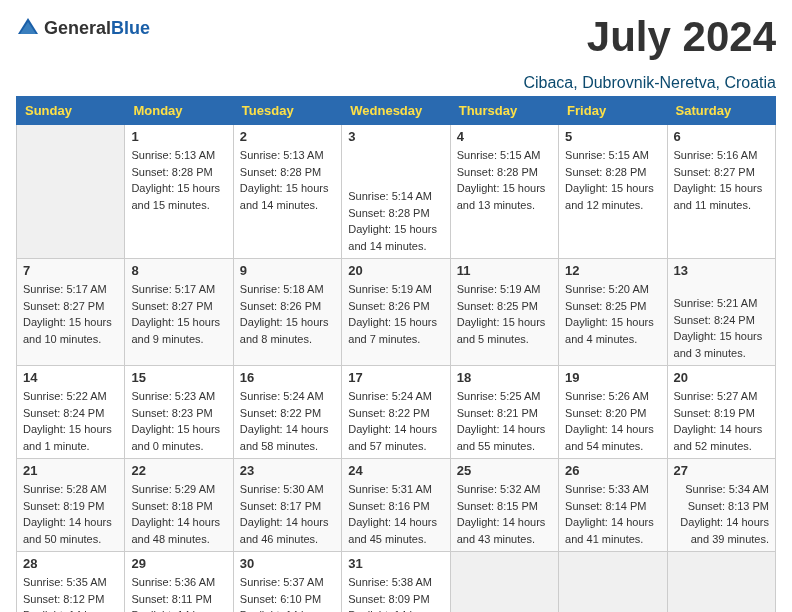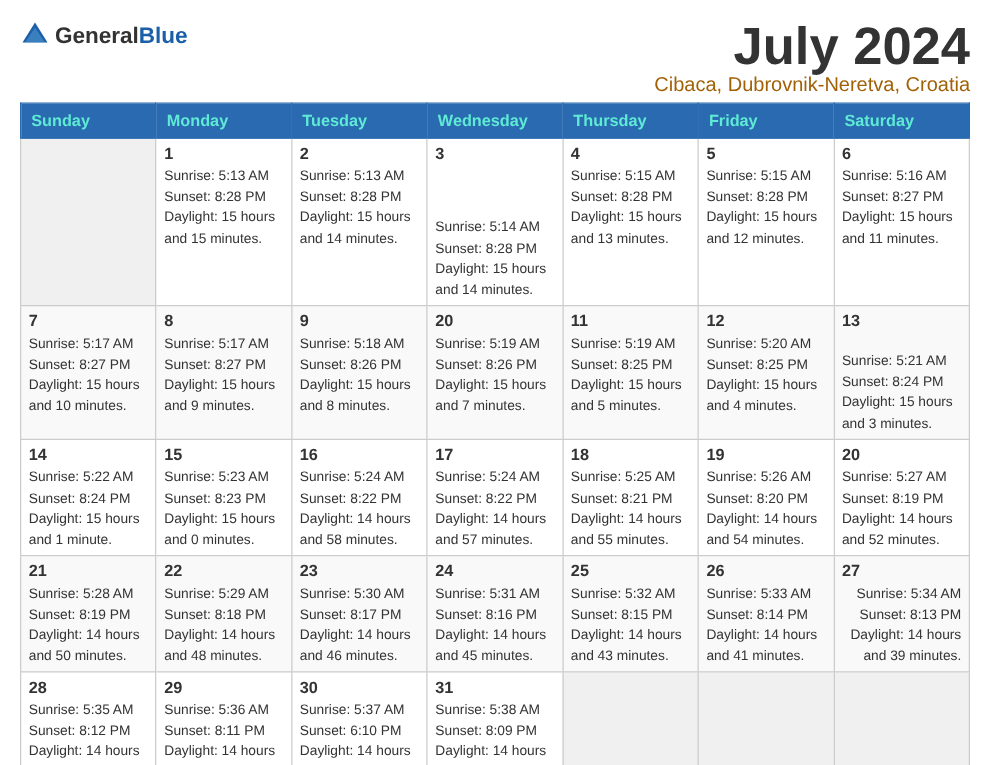--- a/index.html
+++ b/index.html
@@ -39,31 +39,31 @@
       text-align: right;
     }
     .title-month {
       font-size: 42px;
       font-weight: bold;
       color: #333;
       line-height: 1;
     }
     .title-location {
       font-size: 16px;
-      color: #a16207;
-      margin-top: 2px;
+      color: #0c4a6e;
+      margin-top: 16px;
     }
     table {
       width: 100%;
       border-collapse: collapse;
       font-size: 11px;
     }
     thead tr th {
       background-color: #2a6ab0;
-      color: #5eead4;
+      color: #fde047;
       text-align: left;
       padding: 6px 8px;
       font-size: 13px;
       font-weight: bold;
       border: 1px solid #2a6ab0;
     }
     tbody tr td {
       border: 1px solid #ccc;
       vertical-align: top;
       padding: 4px 6px;

